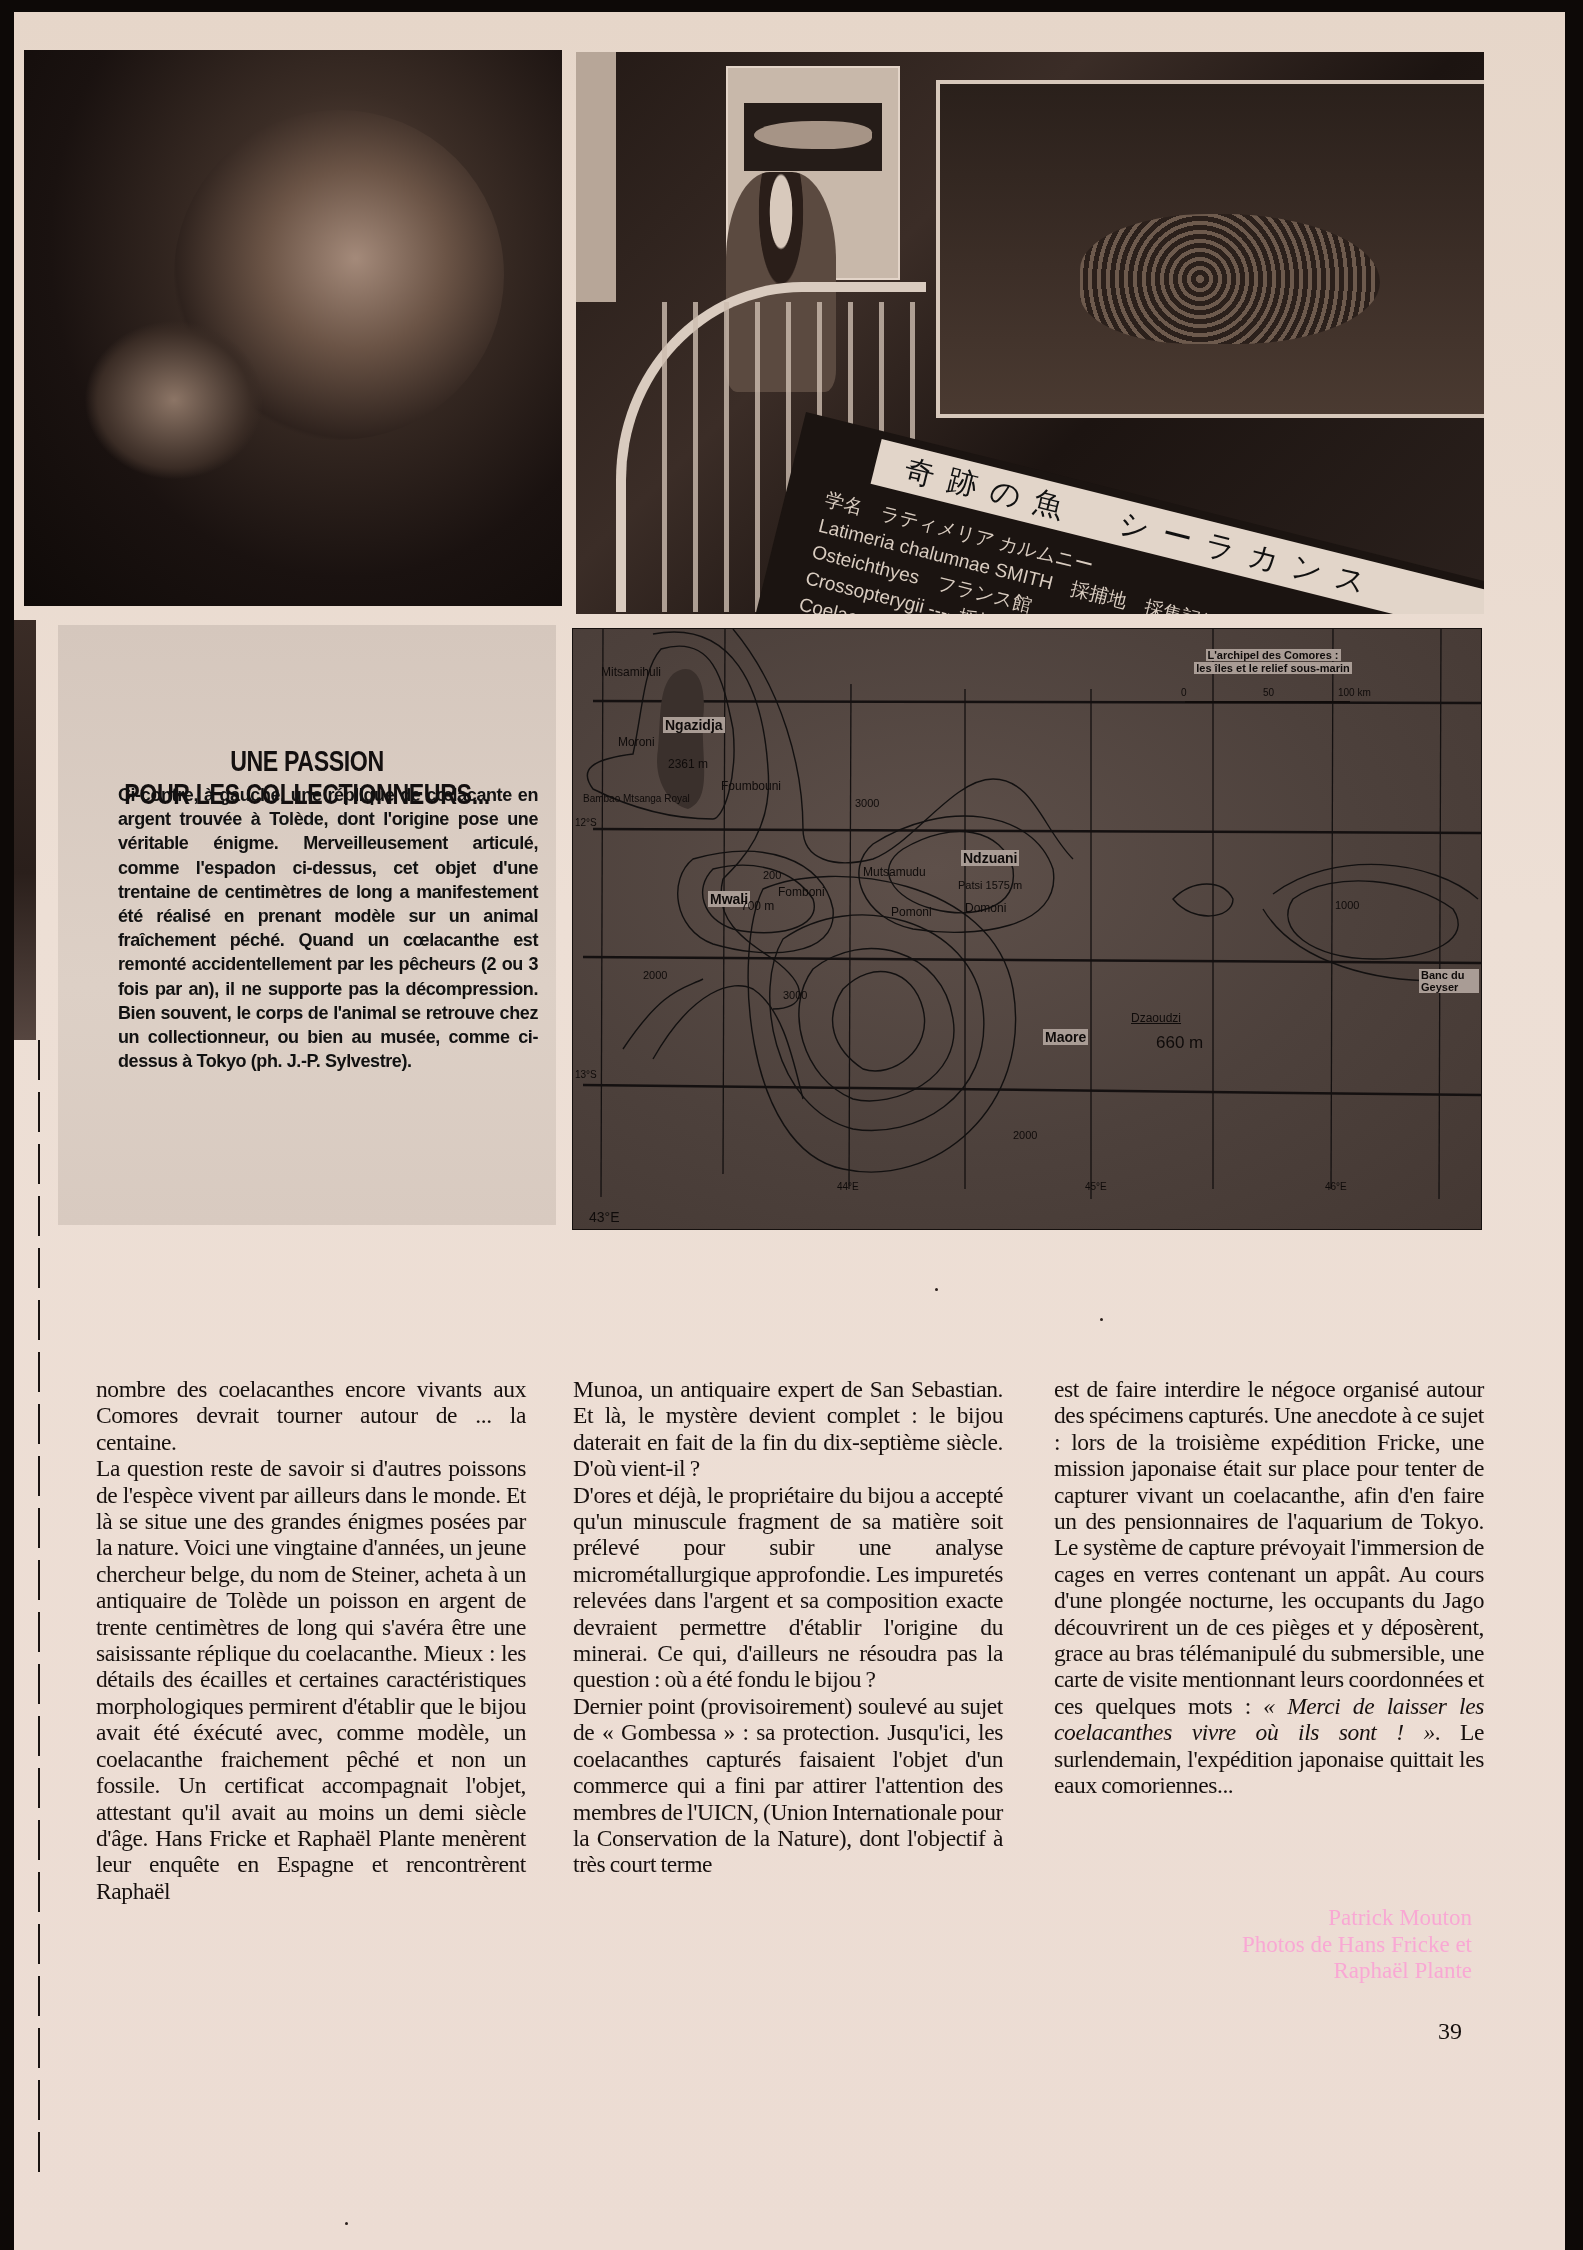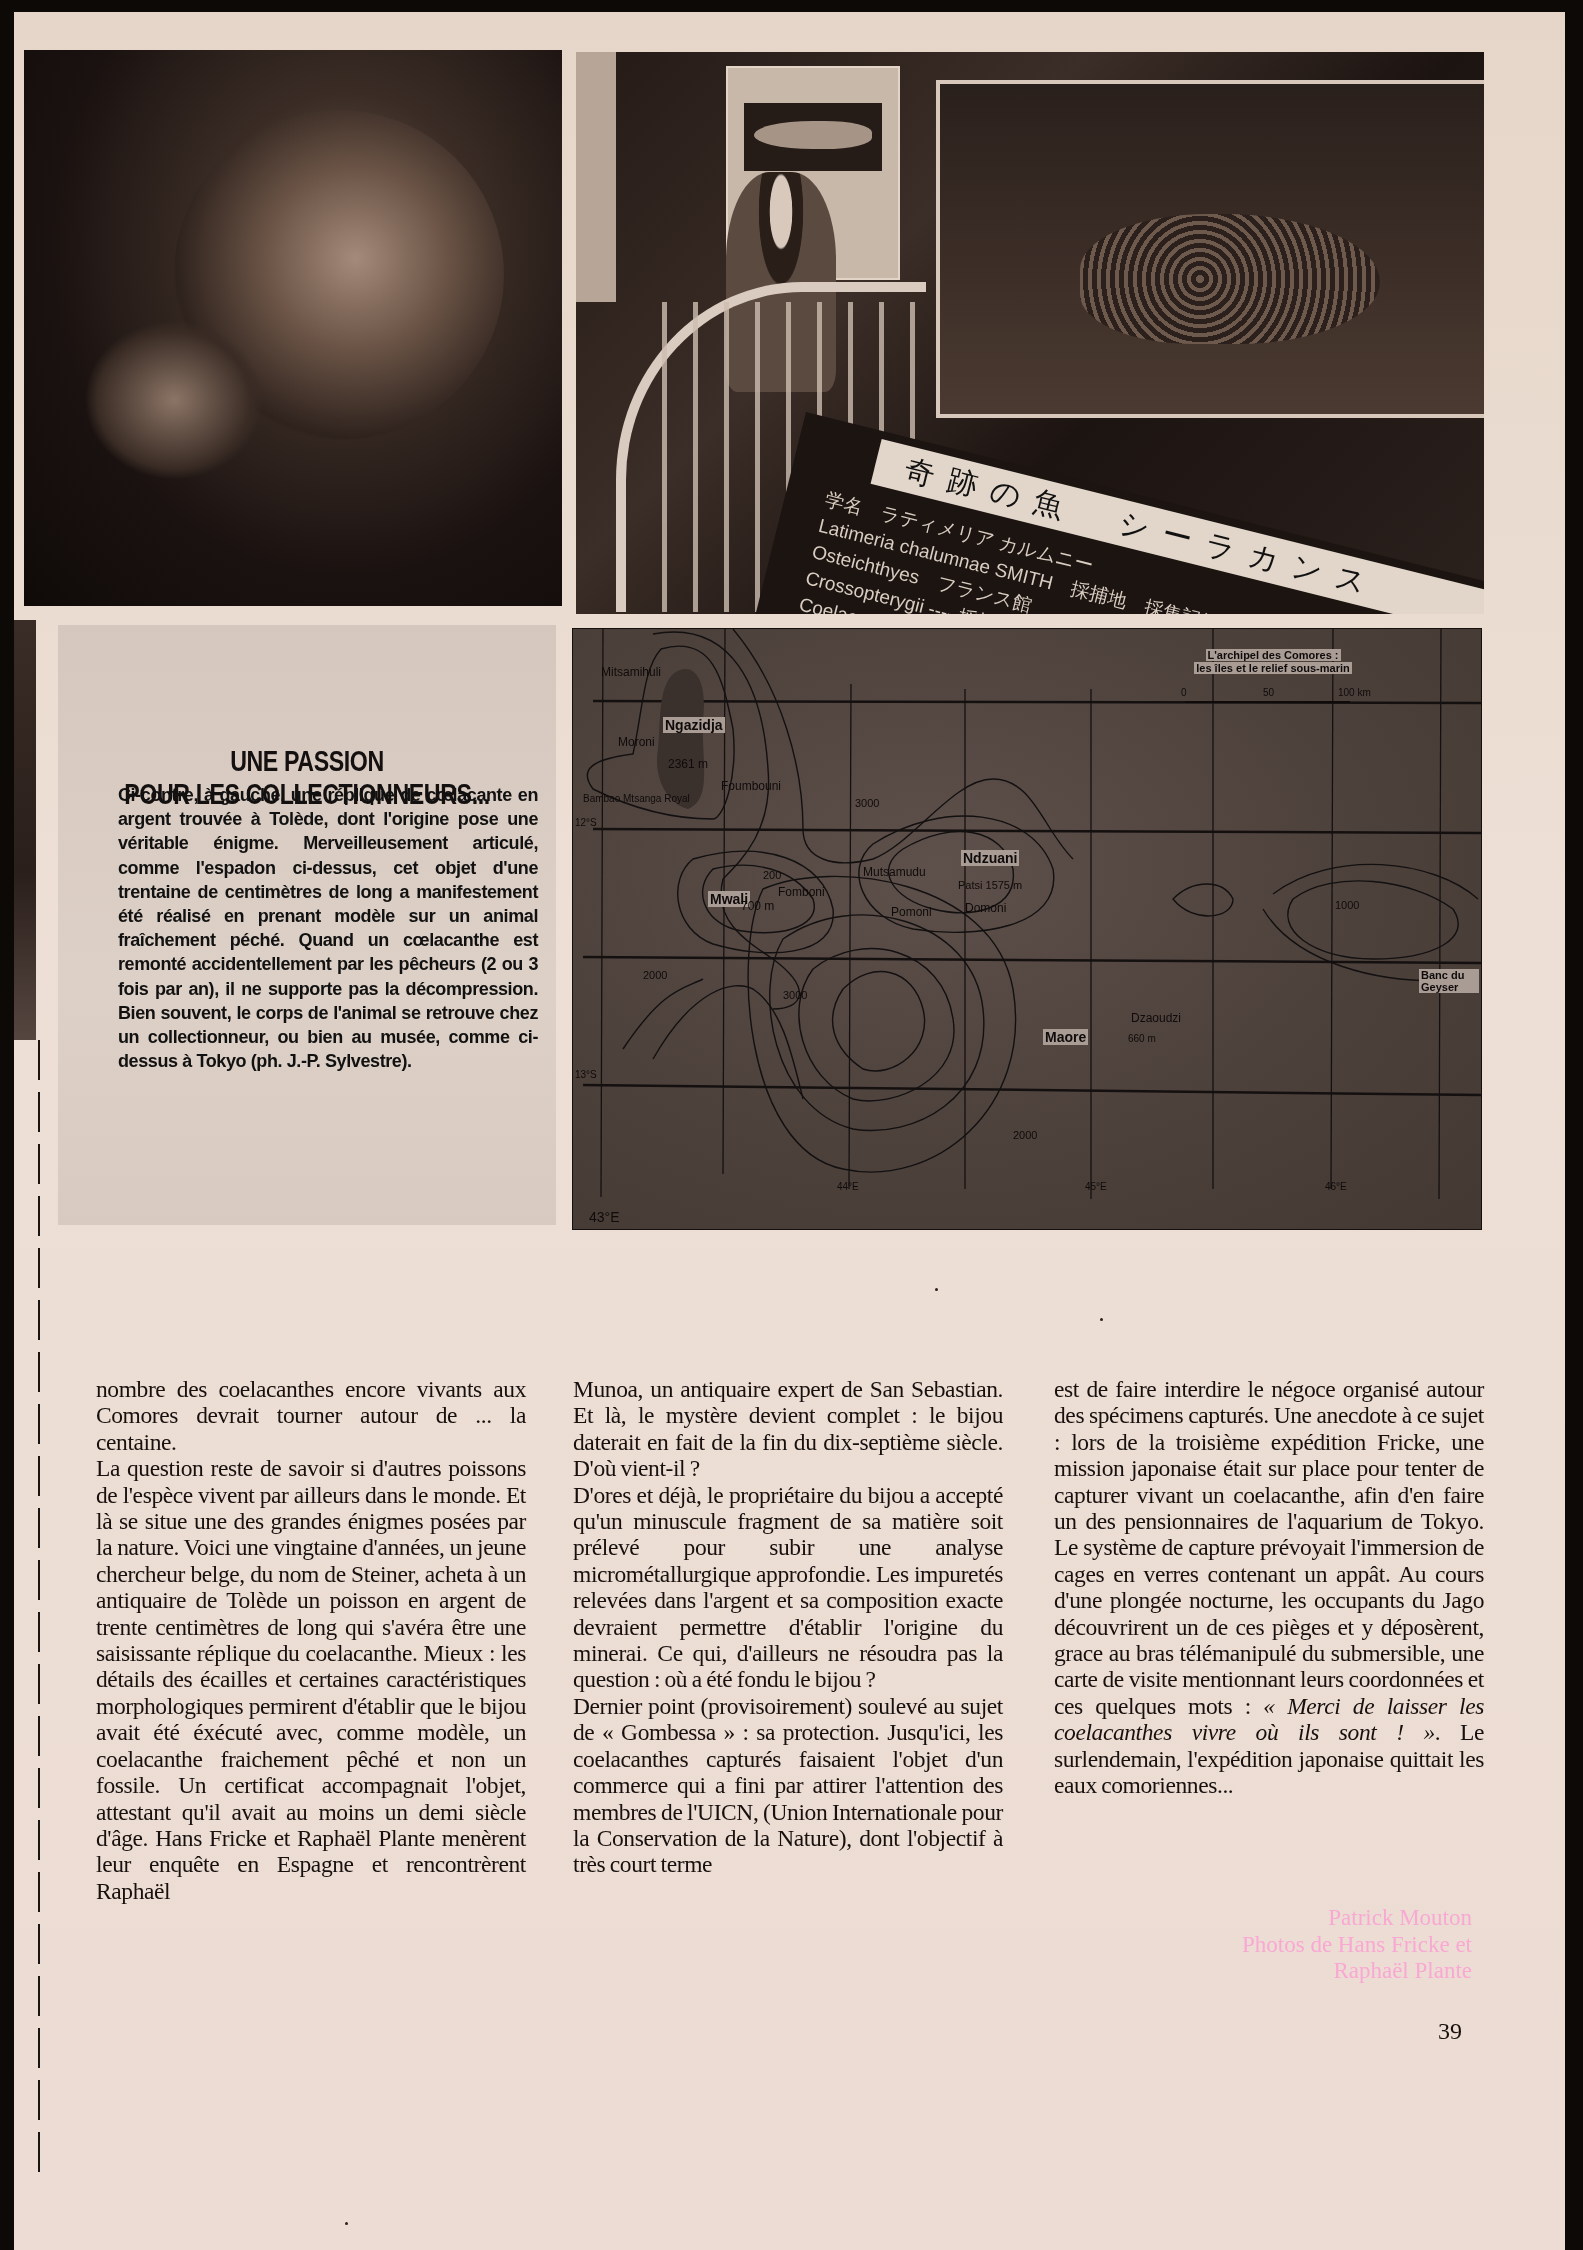--- a/index.html
+++ b/index.html
@@ -215,22 +215,22 @@
   <span class="map-label" style="left:45px;top:106px;">Moroni</span>
   <span class="map-label" style="left:95px;top:128px;">2361 m</span>
   <span class="map-label" style="left:148px;top:150px;">Foumbouni</span>
   <span class="map-label" style="left:10px;top:164px;font-size:10px;">Bambao Mtsanga Royal</span>
   <span class="map-label" style="left:290px;top:236px;">Mutsamudu</span>
   <span class="map-label" style="left:385px;top:250px;font-size:11px;">Patsi 1575 m</span>
   <span class="map-label" style="left:205px;top:256px;">Fomboni</span>
   <span class="map-label" style="left:168px;top:270px;">700 m</span>
   <span class="map-label" style="left:318px;top:276px;">Pomoni</span>
   <span class="map-label" style="left:392px;top:272px;">Domoni</span>
-  <span class="map-label" style="left:558px;top:382px;">Dzaoudzi</span>
-  <span class="map-label" style="left:555px;top:404px;font-size:10px;text-align:center;">660 m</span>
+  <span class="map-label" style="left:558px;top:382px;text-decoration:underline;">Dzaoudzi</span>
+  <span class="map-label" style="left:583px;top:404px;font-size:17px;text-align:center;">660 m</span>
   <span class="map-label bold" style="left:846px;top:340px;font-size:11px;white-space:normal;width:56px;">Banc du Geyser</span>
 
   <span class="map-label" style="left:282px;top:168px;font-size:11px;">3000</span>
   <span class="map-label" style="left:190px;top:240px;font-size:11px;">200</span>
   <span class="map-label" style="left:70px;top:340px;font-size:11px;">2000</span>
   <span class="map-label" style="left:210px;top:360px;font-size:11px;">3000</span>
   <span class="map-label" style="left:440px;top:500px;font-size:11px;">2000</span>
   <span class="map-label" style="left:762px;top:270px;font-size:11px;">1000</span>
 
   <span class="map-label" style="left:2px;top:188px;font-size:10px;">12°S</span>

